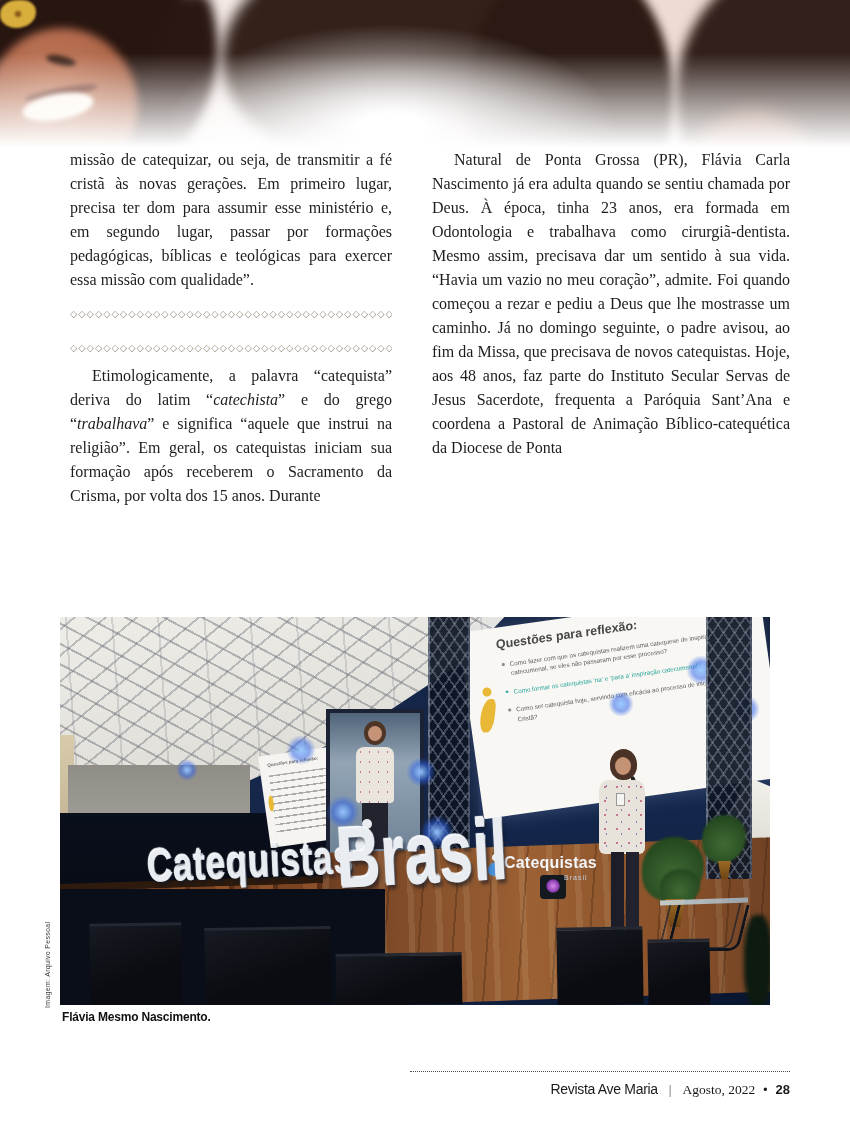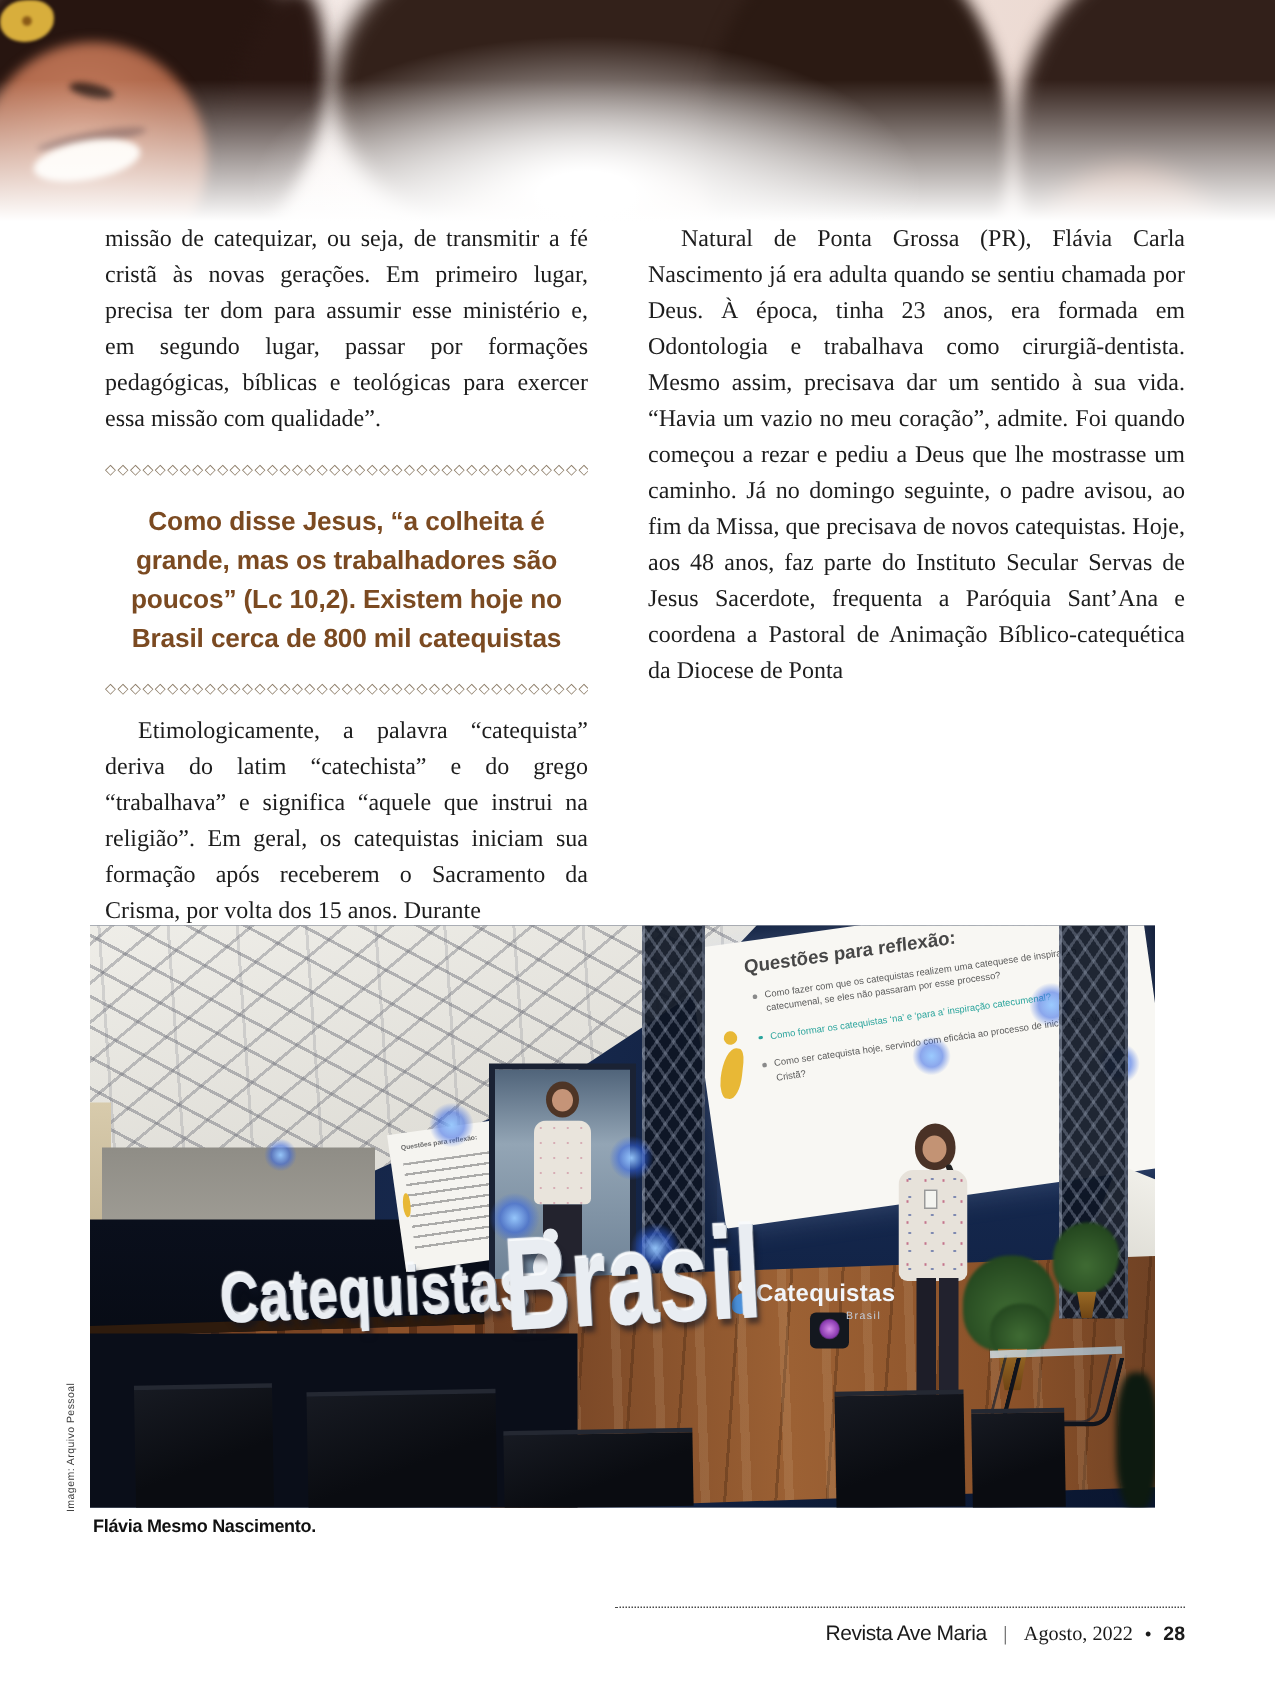--- a/index.html
+++ b/index.html
@@ -30,21 +30,21 @@
   
   .col { position:absolute; top:148px; font-size:16px; line-height:24px; text-align:justify; color:#1d1d1d; hyphens:auto; }
   .col-left { left:70px; width:322px; }
   .col-right { left:432px; width:358px; }
   .p-indent { text-indent:22px; }
   .col p + p { margin-top:0; }
   .divider { margin:10px 0 4px; color:#8d7d68; font-size:9.5px; letter-spacing:1px; white-space:nowrap; overflow:hidden;
     text-align:center; font-family:"DejaVu Sans", sans-serif; }
   .quote { margin:8px 6px 4px; text-align:center; font-family:"Liberation Sans", sans-serif; font-weight:700;
     font-size:17.5px; line-height:26px; color:#7b4a21; letter-spacing:-.1px; }
-  .ital { }
+  .ital { font-style:italic; }
 
   
   .photo { position:absolute; left:60px; top:617px; width:710px; height:388px; overflow:hidden; background:#0d1b36; }
   .photo * { position:absolute; }
   .sky { inset:0; background:linear-gradient(100deg,#122140,#17294e 40%,#0e1c38 72%,#0a1630); }
   .roof { left:-30px; top:-75px; width:525px; height:305px; transform:rotate(-2deg);
     clip-path:polygon(0 0,100% 0,95% 20%,82% 42%,62% 63%,38% 80%,16% 92%,0 98%);
     background-image:
       repeating-linear-gradient(30deg, rgba(108,110,120,.45) 0 2px, transparent 2px 18px),
       repeating-linear-gradient(-38deg, rgba(108,110,120,.38) 0 2px, transparent 2px 20px),
@@ -183,21 +183,20 @@
     <div class="blob head-girl"></div>
     <div class="blob head-right"></div>
     <div class="blob face-right"></div>
     <div class="flower"></div>
     <div class="strip-fade"></div>
   </div>
 
   <div class="col col-left">
     <p>missão de catequizar, ou seja, de transmitir a fé cristã às novas gerações. Em primeiro lugar, precisa ter dom para assumir esse ministério e, em segundo lugar, passar por formações pedagógicas, bíblicas e teológicas para exercer essa missão com qualidade”.</p>
     <div class="divider">◇◇◇◇◇◇◇◇◇◇◇◇◇◇◇◇◇◇◇◇◇◇◇◇◇◇◇◇◇◇◇◇◇◇◇◇◇◇◇◇◇◇◇◇</div>
-    <div class="quote">Como disse Jesus, “a colheita é grande, mas os trabalhadores são poucos” (Lc 10,2). Existem hoje no Brasil cerca de 800 mil catequistas</div>
     <div class="divider">◇◇◇◇◇◇◇◇◇◇◇◇◇◇◇◇◇◇◇◇◇◇◇◇◇◇◇◇◇◇◇◇◇◇◇◇◇◇◇◇◇◇◇◇</div>
     <p class="p-indent"><span>Etimologicamente, a palavra “catequista” deriva do latim “</span><span class="ital">catechista</span><span>” e do grego “</span><span class="ital">trabalhava</span><span>” e significa “aquele que instrui na religião”. Em geral, os catequistas iniciam sua formação após receberem o Sacramento da Crisma, por volta dos 15 anos. Durante</span></p>
   </div>
 
   <div class="col col-right">
     <p class="p-indent">Natural de Ponta Grossa (PR), Flávia Carla Nascimento já era adulta quando se sentiu chamada por Deus. À época, tinha 23 anos, era formada em Odontologia e trabalhava como cirurgiã-dentista. Mesmo assim, precisava dar um sentido à sua vida. “Havia um vazio no meu coração”, admite. Foi quando começou a rezar e pediu a Deus que lhe mostrasse um caminho. Já no domingo seguinte, o padre avisou, ao fim da Missa, que precisava de novos catequistas. Hoje, aos 48 anos, faz parte do Instituto Secular Servas de Jesus Sacerdote, frequenta a Paróquia Sant’Ana e coordena a Pastoral de Animação Bíblico-catequética da Diocese de Ponta</p>
   </div>
 
   <div class="photo">
     <div class="sky"></div>

